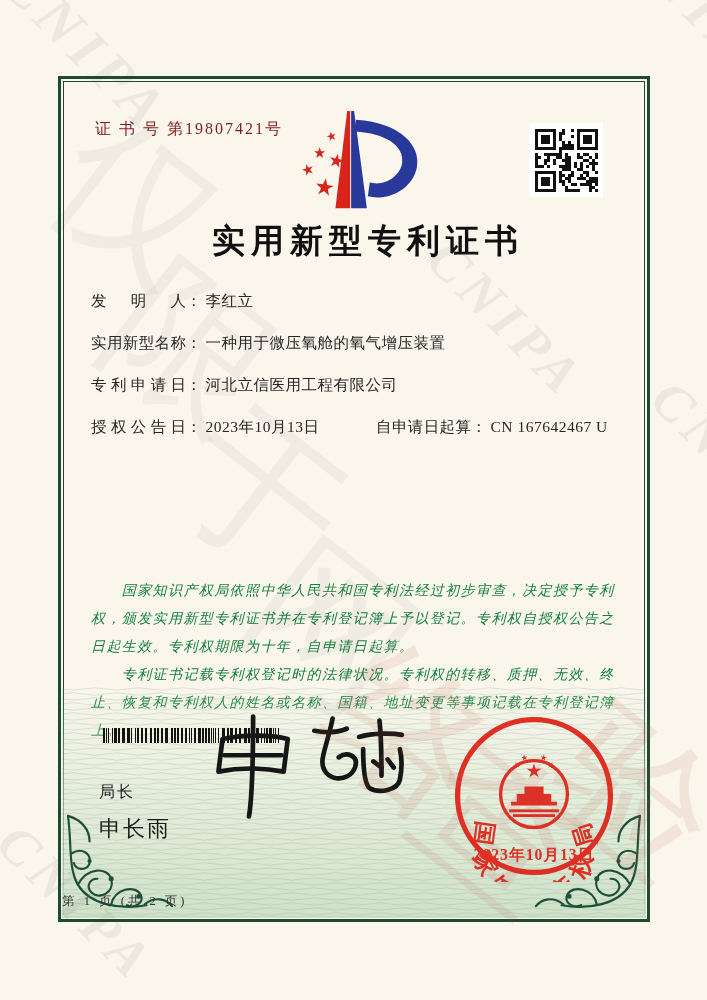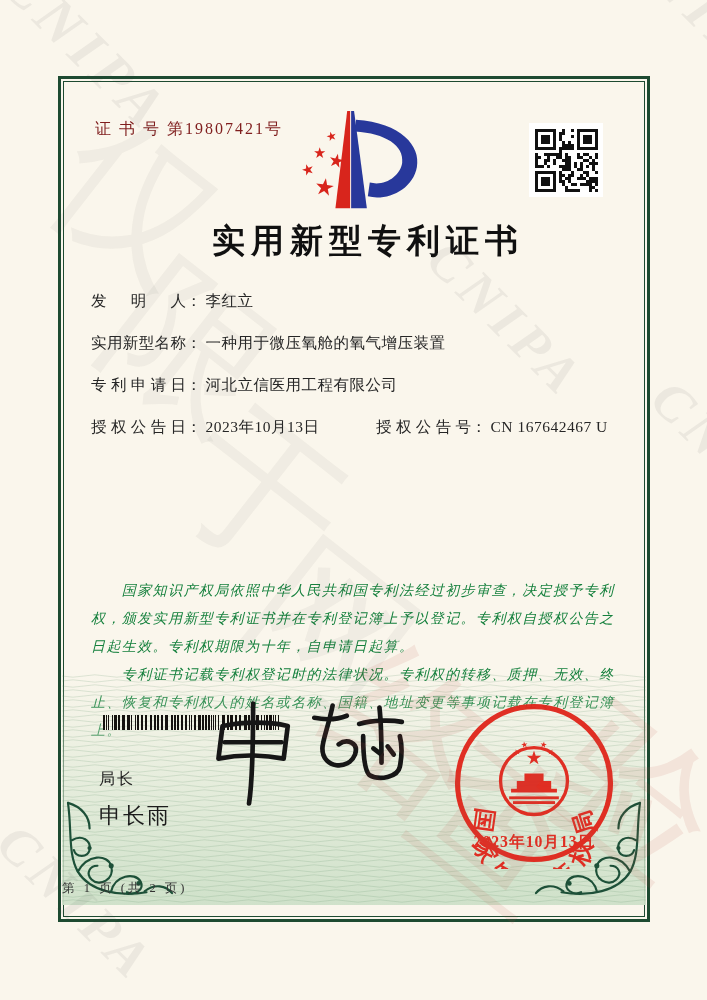--- a/index.html
+++ b/index.html
@@ -39,21 +39,21 @@
   .val{letter-spacing:0.5px;}
   .grant-row{display:flex;}
   .grant-left{width:285px;}
 
   
   .paras{position:absolute;left:30px;top:498px;width:534px;font-size:14px;line-height:28px;
          letter-spacing:1.4px;color:#15803d;font-style:italic;}
   .paras p{margin:0;text-indent:2.2em;}
 
   
-  .lower{position:absolute;left:1px;right:1px;bottom:14px;height:232px;overflow:hidden;
+  .lower{position:absolute;left:1px;right:1px;bottom:1px;height:232px;overflow:hidden;
          background:linear-gradient(180deg,rgba(227,238,221,0) 0%,rgba(219,232,212,0.55) 40%,
                     rgba(205,224,200,0.95) 100%);padding-left:14px;}
   .waves{position:absolute;inset:0;width:100%;height:100%;z-index:1;}
   .flourish{position:absolute;bottom:0px;width:118px;height:108px;z-index:2;}
   .fl-left{left:0px;}
   .fl-right{right:0px;transform:scaleX(-1);}
 
   .barcode{position:absolute;left:41px;top:42px;width:178px;height:15px;z-index:3;}
   .signoff-title{position:absolute;left:37px;top:96px;z-index:3;font-size:16px;letter-spacing:2px;
         color:#1c1c1c;font-family:"Liberation Sans","DejaVu Sans",sans-serif;}
@@ -261,21 +261,21 @@
         <span class="lbl">实用新型名称</span><span class="colon">：</span><span class="val">一种用于微压氧舱的氧气增压装置</span>
       </div>
       <div class="fld-row">
         <span class="lbl">专利申请日</span><span class="colon">：</span><span class="val">河北立信医用工程有限公司</span>
       </div>
       <div class="fld-row grant-row">
         <div class="grant-left">
           <span class="lbl">授权公告日</span><span class="colon">：</span><span class="val">2023年10月13日</span>
         </div>
         <div>
-          <span class="lbl">授权公告号</span><span class="colon">：</span><span class="val">CN 167642467 U</span>
+          <span class="lbl">自申请日起算</span><span class="colon">：</span><span class="val">CN 167642467 U</span>
         </div>
       </div>
     </div>
 
     <div class="paras">
       <p>国家知识产权局依照中华人民共和国专利法经过初步审查，决定授予专利权，颁发实用新型专利证书并在专利登记簿上予以登记。专利权自授权公告之日起生效。专利权期限为十年，自申请日起算。</p>
       <p>专利证书记载专利权登记时的法律状况。专利权的转移、质押、无效、终止、恢复和专利权人的姓名或名称、国籍、地址变更等事项记载在专利登记簿上。</p>
     </div>
 
     <div class="lower">

